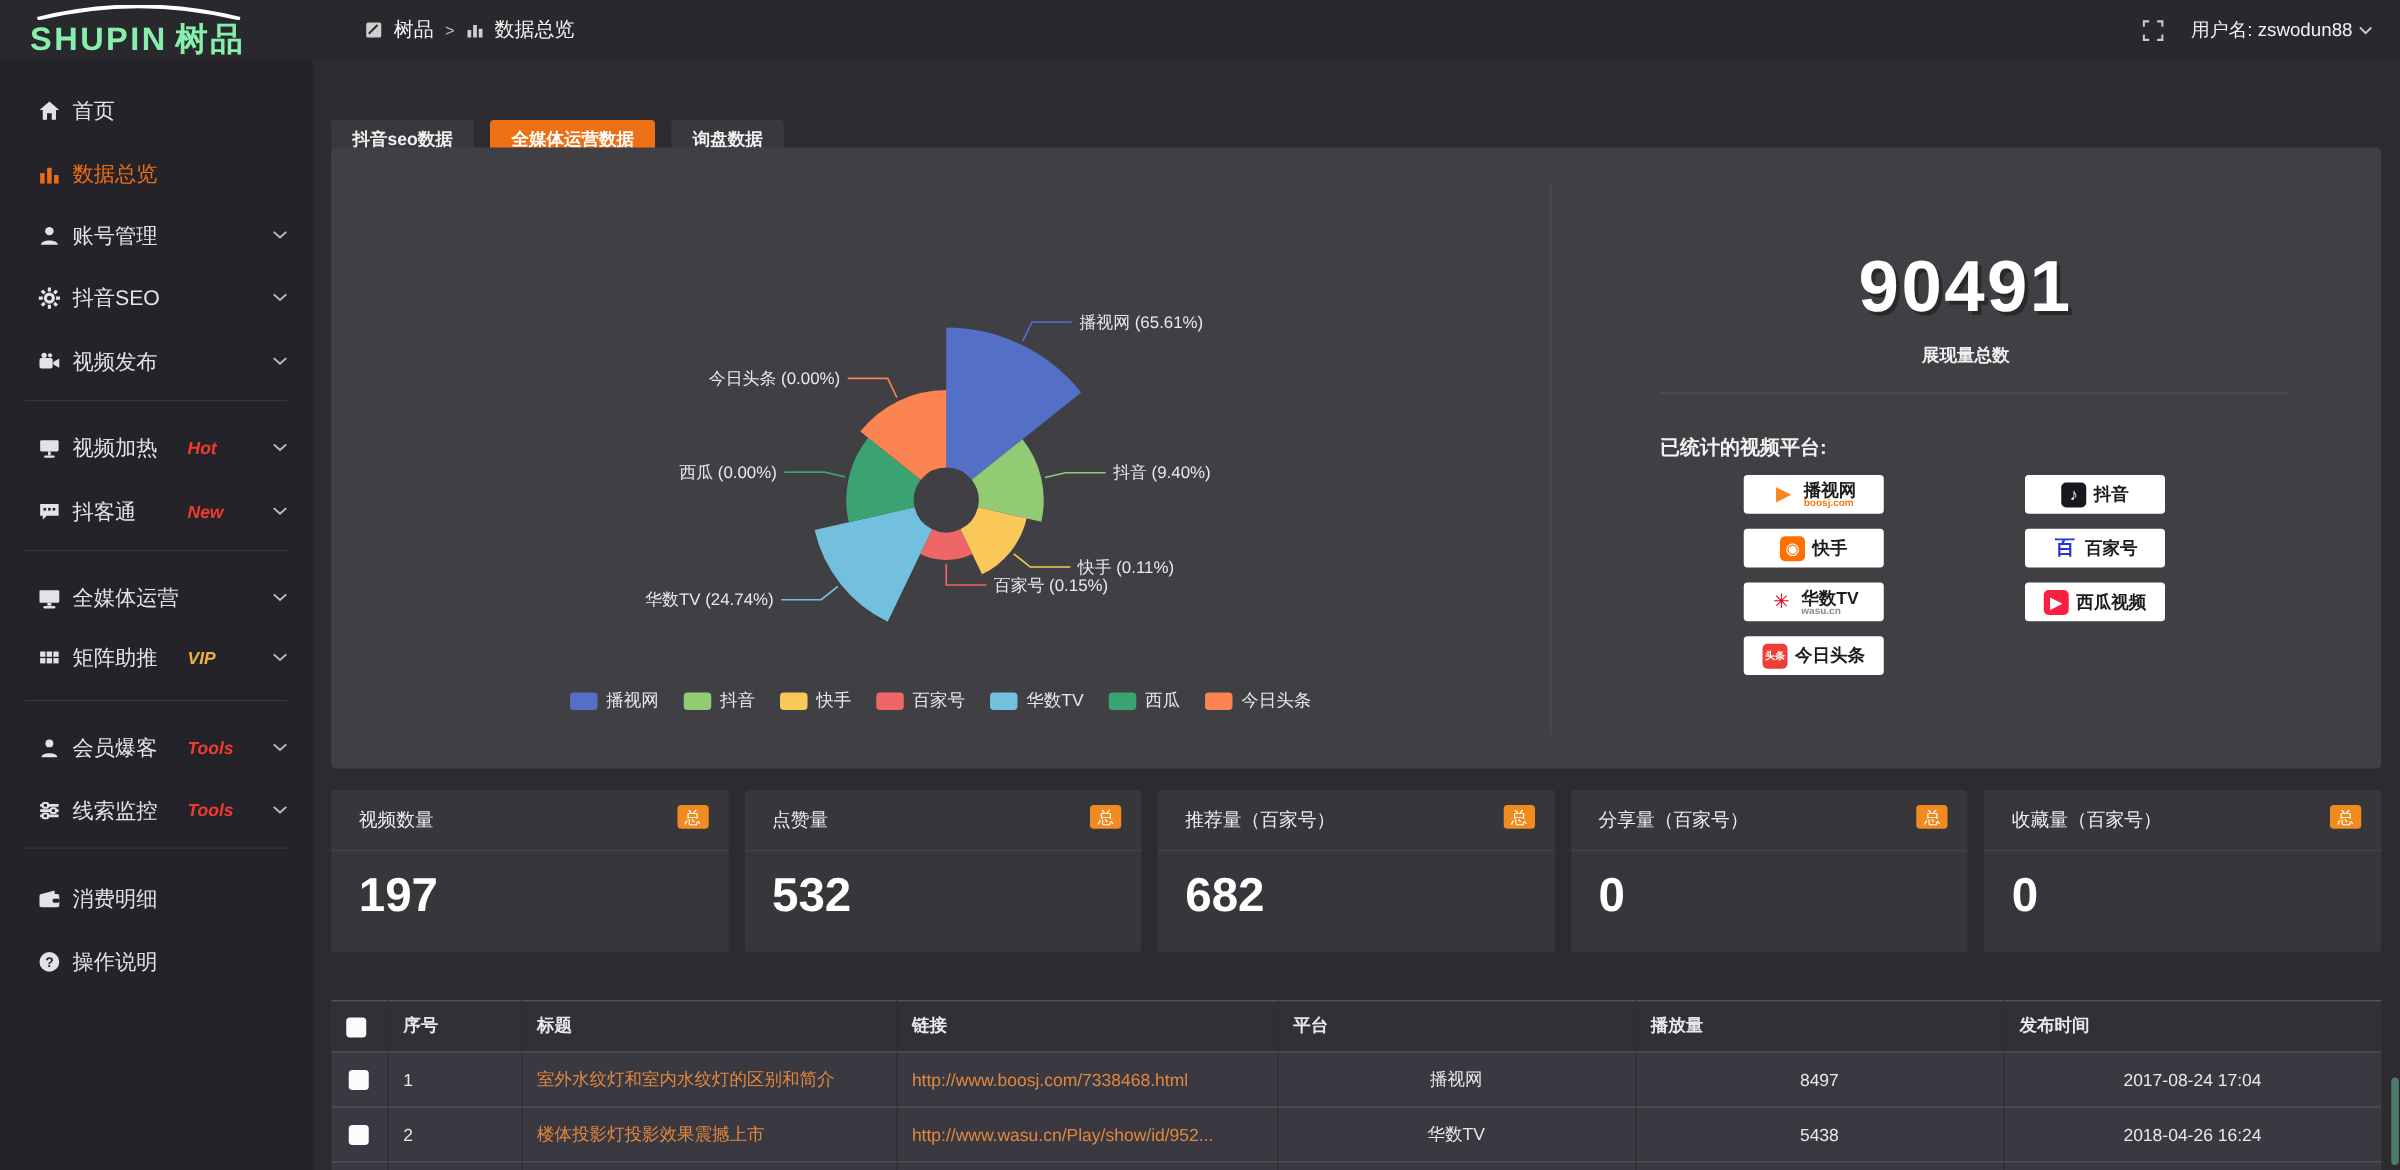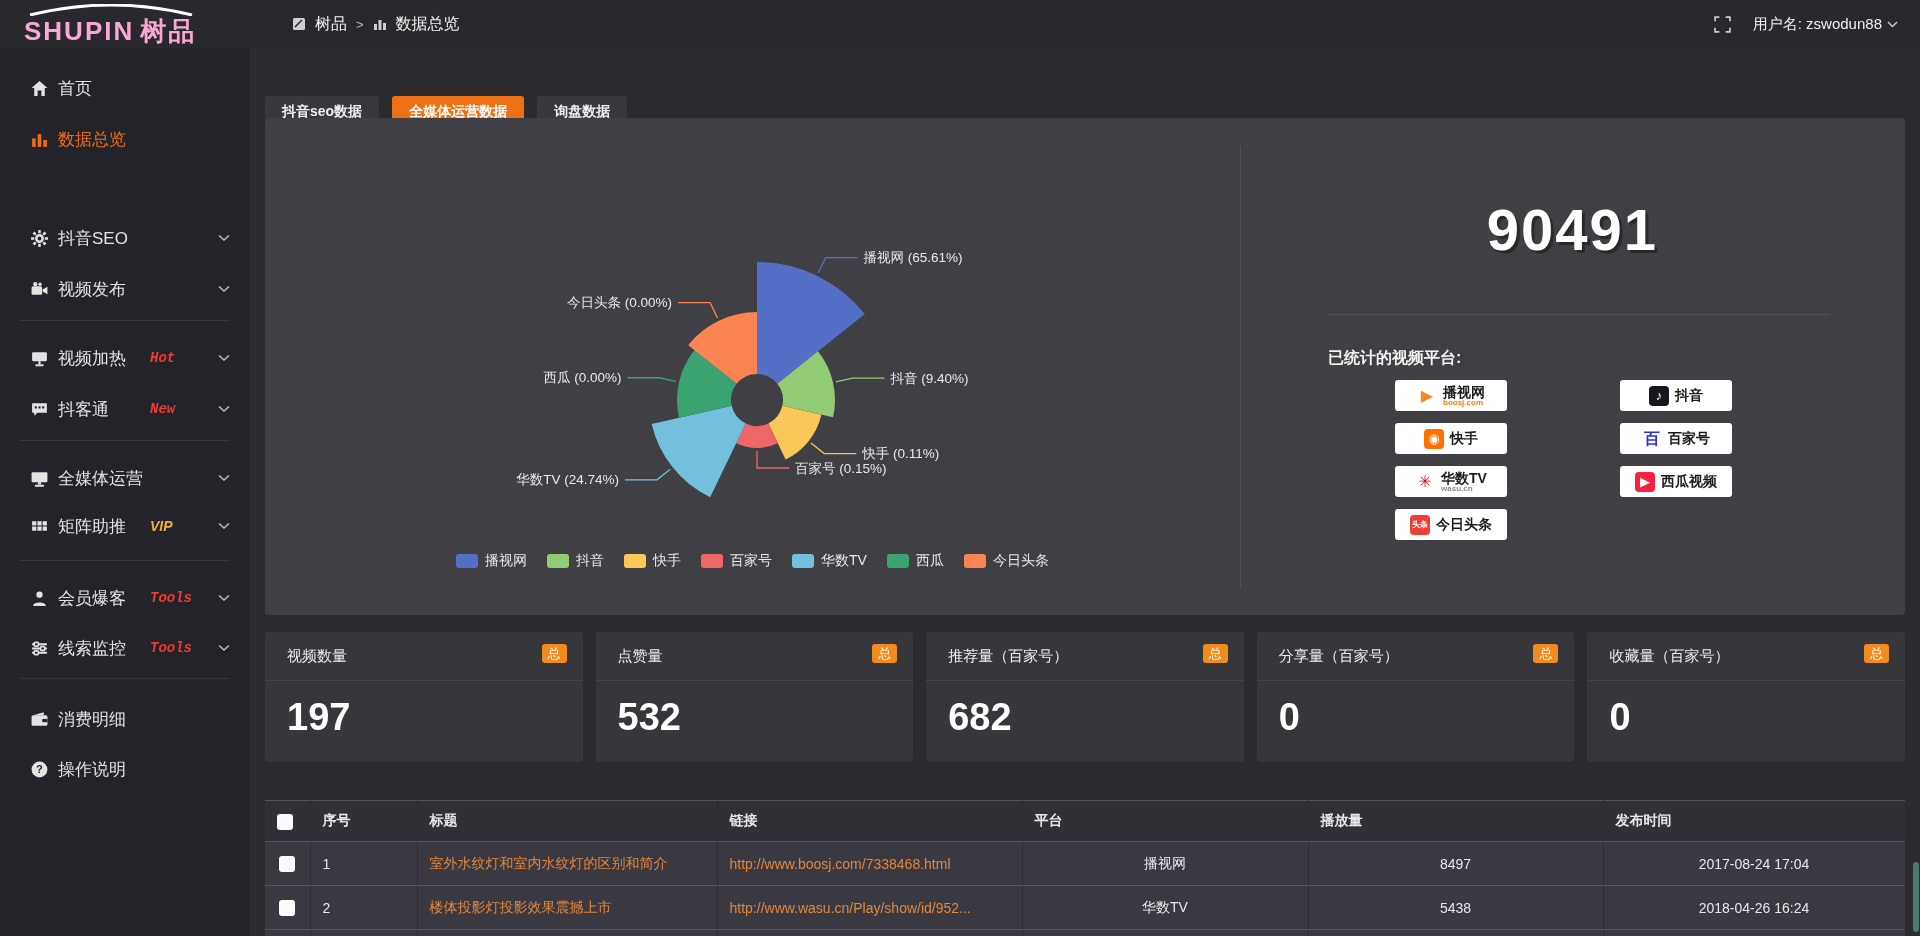--- a/index.html
+++ b/index.html
@@ -2,34 +2,34 @@
 <html><head>
 <meta charset="utf-8">
 <style>
   html,body{margin:0;padding:0;background:#1f1e22;}
   #app{position:relative;width:1920px;height:936px;background:#2c2b2f;overflow:hidden;
        font-family:"Liberation Sans","DejaVu Sans",sans-serif;color:#e8e8e8;}
   
   .topbar{position:absolute;left:0;top:0;width:1920px;height:48px;background:#29282c;}
   .logo{position:absolute;left:24px;top:4px;width:200px;height:42px;}
   .logo .arc{position:absolute;left:2px;top:0;}
-  .logo .ltxt{position:absolute;left:0;top:10px;font-size:26px;font-weight:800;letter-spacing:2px;color:#f9a8d4;white-space:nowrap;}
+  .logo .ltxt{position:absolute;left:0;top:10px;font-size:26px;font-weight:800;letter-spacing:2px;color:#86efac;white-space:nowrap;}
   .crumbs{position:absolute;left:292px;top:0;height:48px;display:flex;align-items:center;gap:9px;font-size:16px;color:#f2f2f2;}
   .crumb-ic{display:inline-block;}
   .crumb-sep{color:#b9b9b9;font-size:13px;}
   .top-right{position:absolute;right:22px;top:0;height:48px;display:flex;align-items:center;gap:22px;}
   .username{font-size:15px;color:#f0f0f0;display:flex;align-items:center;gap:5px;cursor:pointer;}
   
   .sidebar{position:absolute;left:0;top:48px;width:250px;height:888px;background:#242329;}
   .side-item{position:absolute;left:0;width:250px;height:30px;display:flex;align-items:center;cursor:pointer;color:#e3e3e3;}
   .side-item .sicon{position:absolute;left:30px;width:19px;height:19px;}
   .side-item .slabel{position:absolute;left:58px;font-size:17px;white-space:nowrap;}
   .side-item.active{color:#ed6d15;}
   .sbadge{position:absolute;left:150px;font-size:14px;font-weight:bold;font-style:italic;}
-  .sbadge.red{color:#ef3b30;font-family:Liberation Mono, monospace;} .sbadge.vip{color:#efb041;}
+  .sbadge.red{color:#ef3b30;} .sbadge.vip{color:#efb041;}
   .schev{position:absolute;right:20px;}
   .sdivider{position:absolute;left:20px;width:210px;height:1px;background:rgba(255,255,255,0.09);}
   
   .tabs{position:absolute;left:265px;top:76px;display:flex;gap:13px;}
   .tab{height:32px;padding:0 17px;display:flex;align-items:center;background:#39383d;color:#f0f0f0;
        font-size:14px;font-weight:bold;border-radius:3px;cursor:pointer;margin-top:20px;}
   .tab.active{background:#ed7114;color:#fff;}
   
   .panel{position:absolute;left:265px;top:118px;width:1640px;height:497px;background:#403f44;border-radius:4px;}
   .pie-wrap{position:absolute;left:0;top:0;width:975px;height:497px;}
@@ -123,20 +123,30 @@
 
     <div class="side-item active" style="top:76px">
       <svg class="sicon" viewBox="0 0 18 18">
           <rect x="2" y="8" width="3.4" height="8" fill="#ed6d15"></rect>
           <rect x="7.3" y="4" width="3.4" height="12" fill="#ed6d15"></rect>
           <rect x="12.6" y="9.5" width="3.4" height="6.5" fill="#ed6d15"></rect>
         </svg>
       <span class="slabel">数据总览</span>
     </div>
 
+    <div class="side-item" style="top:125px">
+      <svg class="sicon" viewBox="0 0 18 18">
+          <circle cx="9" cy="5.6" r="3.2" fill="#e3e3e3"></circle>
+          <path d="M2.5 16 C2.5 11.5 15.5 11.5 15.5 16 Z" fill="#e3e3e3"></path>
+        </svg>
+      <span class="slabel">账号管理</span>
+      <svg class="schev" width="12" height="8" viewBox="0 0 12 8">
+          <polyline points="1,1.5 6,6 11,1.5" stroke="#bdbdbd" stroke-width="1.5" fill="none"></polyline>
+        </svg>
+    </div>
 
     <div class="side-item" style="top:175px">
       <svg class="sicon" viewBox="0 0 18 18">
           <circle cx="9" cy="9" r="4.2" fill="#e3e3e3"></circle>
           <g stroke="#e3e3e3" stroke-width="2.4">
             <line x1="9" y1="1" x2="9" y2="4"></line>
             <line x1="9" y1="14" x2="9" y2="17"></line>
             <line x1="1" y1="9" x2="4" y2="9"></line>
             <line x1="14" y1="9" x2="17" y2="9"></line>
             <line x1="3.3" y1="3.3" x2="5.4" y2="5.4"></line>
@@ -341,20 +351,21 @@
         </span>
       <span class="legend-item">
           <span class="legend-swatch" style="background: rgb(252, 132, 82);"></span>
           <span>今日头条</span>
         </span>
     </div>
     <div class="vdiv"></div>
 
     <div class="rsec">
       <div class="bignum">90491</div>
+      <div class="bignum-label">展现量总数</div>
       <div class="hdiv"></div>
       <div class="plat-title">已统计的视频平台:</div>
       <div class="plat-grid">
         <div class="plat-badge">
           <span class="pglyph" style="background: transparent; color: rgb(246, 136, 31); font-size: 16px;">▶</span>
           <span class="pstack">
               <span class="pname">播视网</span>
               <span class="psub">boosj.com</span>
             </span>
         </div>

